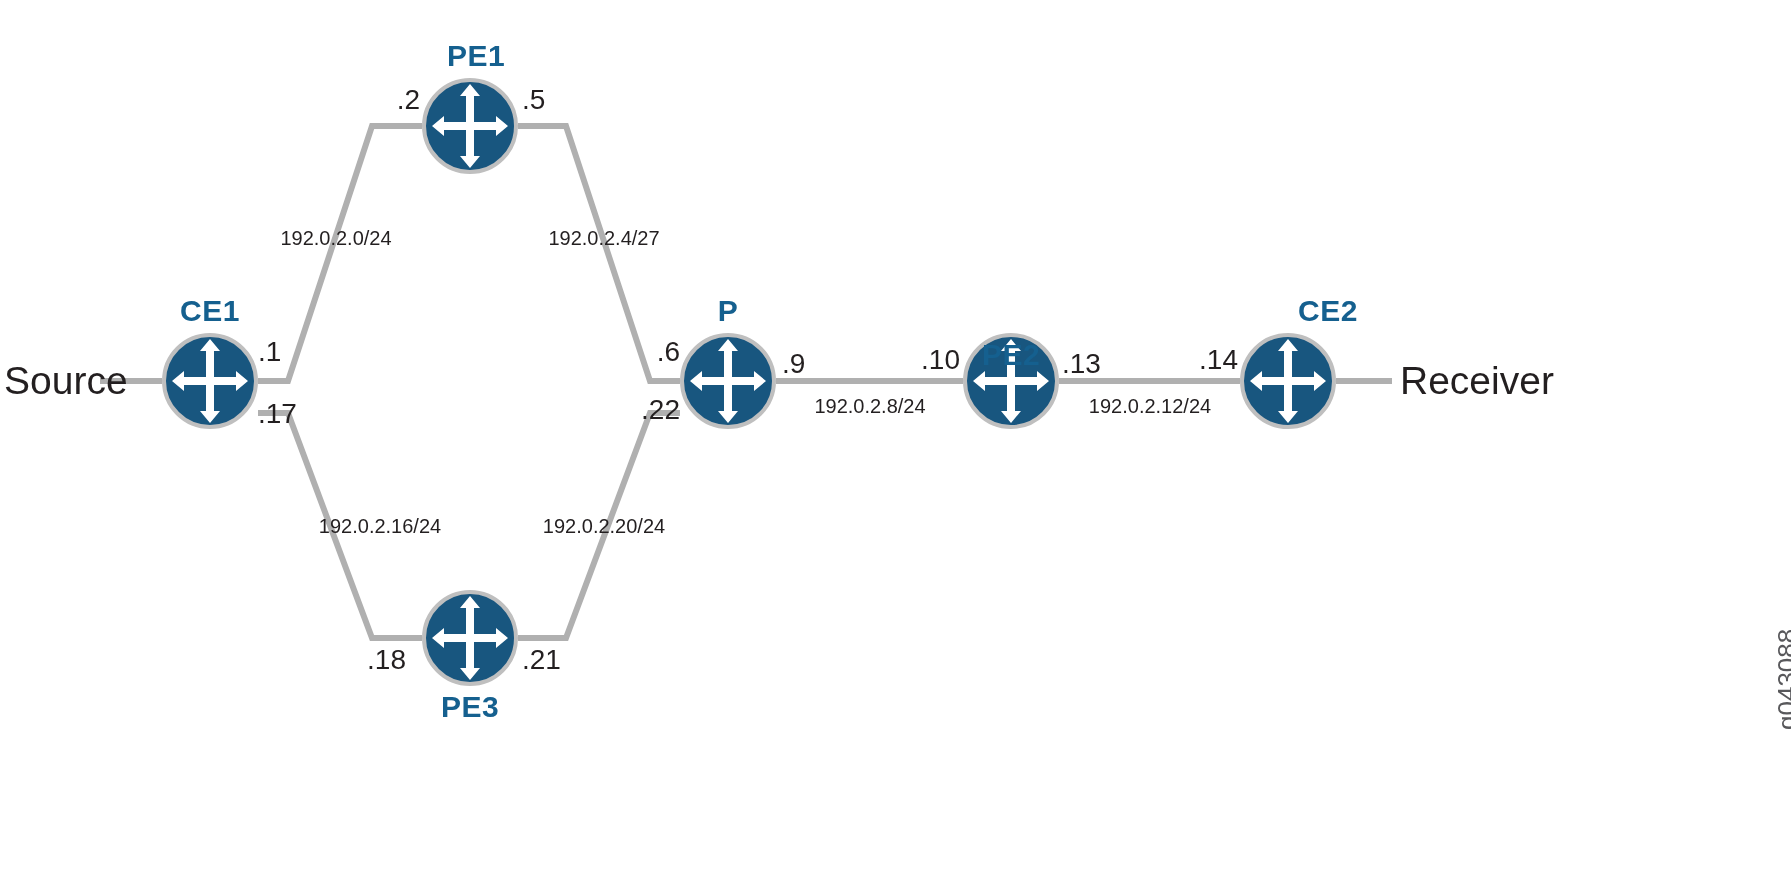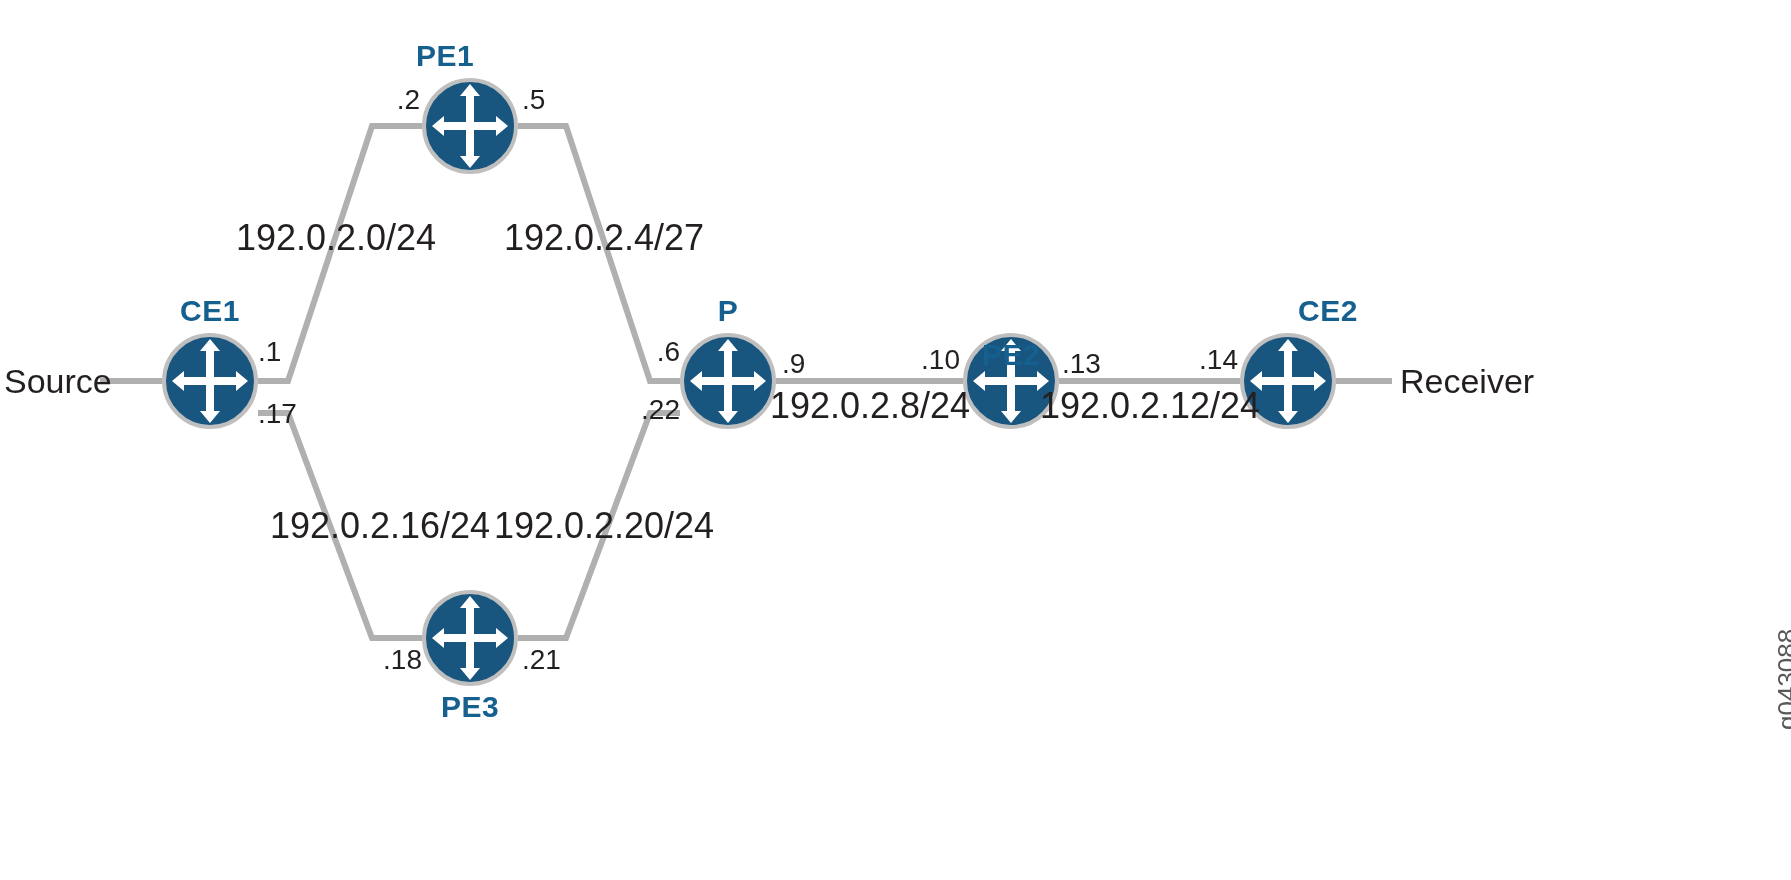--- a/index.html
+++ b/index.html
@@ -14,24 +14,24 @@
   .node svg{position:absolute;left:0;top:0;width:96px;height:96px;}
 
   .nodelabel{position:absolute;transform:translate(-50%,-100%);
        color:#15608f;font-weight:bold;font-size:30px;white-space:nowrap;letter-spacing:.5px;}
   .nodelabel.below{transform:translate(-50%,0);text-align:right;}
 
   .iflabel{position:absolute;color:#231f20;font-size:28px;white-space:nowrap;}
   .iflabel.l{transform:translate(-100%,-50%);}
   .iflabel.r{transform:translate(0,-50%);}
 
-  .netlabel{position:absolute;color:#231f20;font-size:36px;white-space:nowrap;
+  .netlabel{position:absolute;color:#231f20;font-size:20px;white-space:nowrap;
        transform:translate(-50%,-50%);}
 
-  .endlabel{position:absolute;color:#231f20;font-size:34px;white-space:nowrap;}
+  .endlabel{position:absolute;color:#231f20;font-size:39px;white-space:nowrap;}
   .endlabel.src{transform:translate(0,-50%);}
   .endlabel.rcv{transform:translate(0,-50%);}
 
   .watermark{position:absolute;color:#58585b;font-size:26px;white-space:nowrap;
        transform-origin:0 0;transform:rotate(-90deg);}
 </style>
 </head>
 <body>
 
 <div id="canvas">
@@ -112,37 +112,37 @@
     <svg viewBox="0 0 96 96">
       <g fill="#ffffff">
         <path d="M44 22 L52 22 L52 44 L74 44 L74 38 L86 48 L74 58 L74 52 L52 52 L52 74 L44 74 L44 52 L22 52 L22 58 L10 48 L22 38 L22 44 L44 44 Z"></path>
         <path d="M48 6 L58 18 L52 18 L52 24 L44 24 L44 18 L38 18 Z"></path>
         <path d="M48 90 L38 78 L44 78 L44 72 L52 72 L52 78 L58 78 Z"></path>
       </g>
     </svg>
   </div>
 
   <div class="nodelabel" style="left:210px;top:328px;">CE1</div>
-  <div class="nodelabel" style="left:445px;top:73px;">PE1</div>
+  <div class="nodelabel" style="left:476px;top:73px;">PE1</div>
   <div class="nodelabel below" style="left:470px;top:690px;">PE3</div>
   <div class="nodelabel" style="left:728px;top:328px;">P</div>
   <div class="nodelabel" style="left:1011px;top:328px;margin-top:44px;">PE2</div>
   <div class="nodelabel" style="left:1288px;top:328px;margin-left:40px;">CE2</div>
 
   <div class="iflabel l" style="left:420px;top:100px;">.2</div>
   <div class="iflabel r" style="left:522px;top:100px;">.5</div>
   <div class="iflabel r" style="left:258px;top:352px;">.1</div>
   <div class="iflabel r" style="left:258px;top:414px;">.17</div>
   <div class="iflabel l" style="left:680px;top:352px;">.6</div>
   <div class="iflabel l" style="left:680px;top:410px;">.22</div>
   <div class="iflabel r" style="left:782px;top:364px;">.9</div>
   <div class="iflabel l" style="left:960px;top:360px;">.10</div>
   <div class="iflabel r" style="left:1062px;top:364px;">.13</div>
   <div class="iflabel l" style="left:1238px;top:360px;">.14</div>
-  <div class="iflabel l" style="left:422px;top:660px;">.18</div>
+  <div class="iflabel l" style="left:406px;top:660px;">.18</div>
   <div class="iflabel r" style="left:522px;top:660px;">.21</div>
 
   <div class="netlabel" style="left:336px;top:238px;">192.0.2.0/24</div>
   <div class="netlabel" style="left:604px;top:238px;">192.0.2.4/27</div>
   <div class="netlabel" style="left:336px;top:526px;margin-left:44px;">192.0.2.16/24</div>
   <div class="netlabel" style="left:604px;top:526px;">192.0.2.20/24</div>
   <div class="netlabel" style="left:870px;top:406px;">192.0.2.8/24</div>
   <div class="netlabel" style="left:1150px;top:406px;">192.0.2.12/24</div>
 
   <div class="endlabel src" style="left:4px;top:381px;">Source</div>

